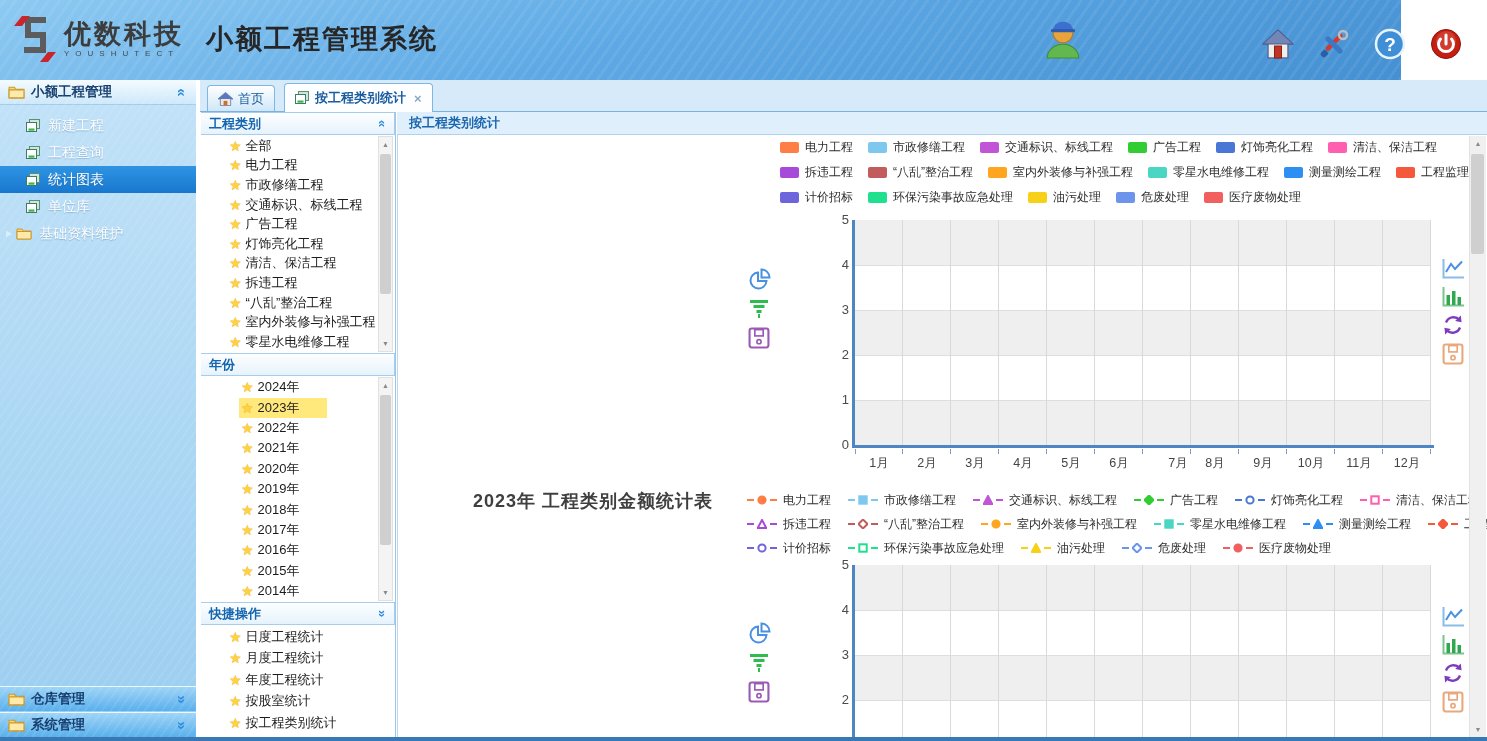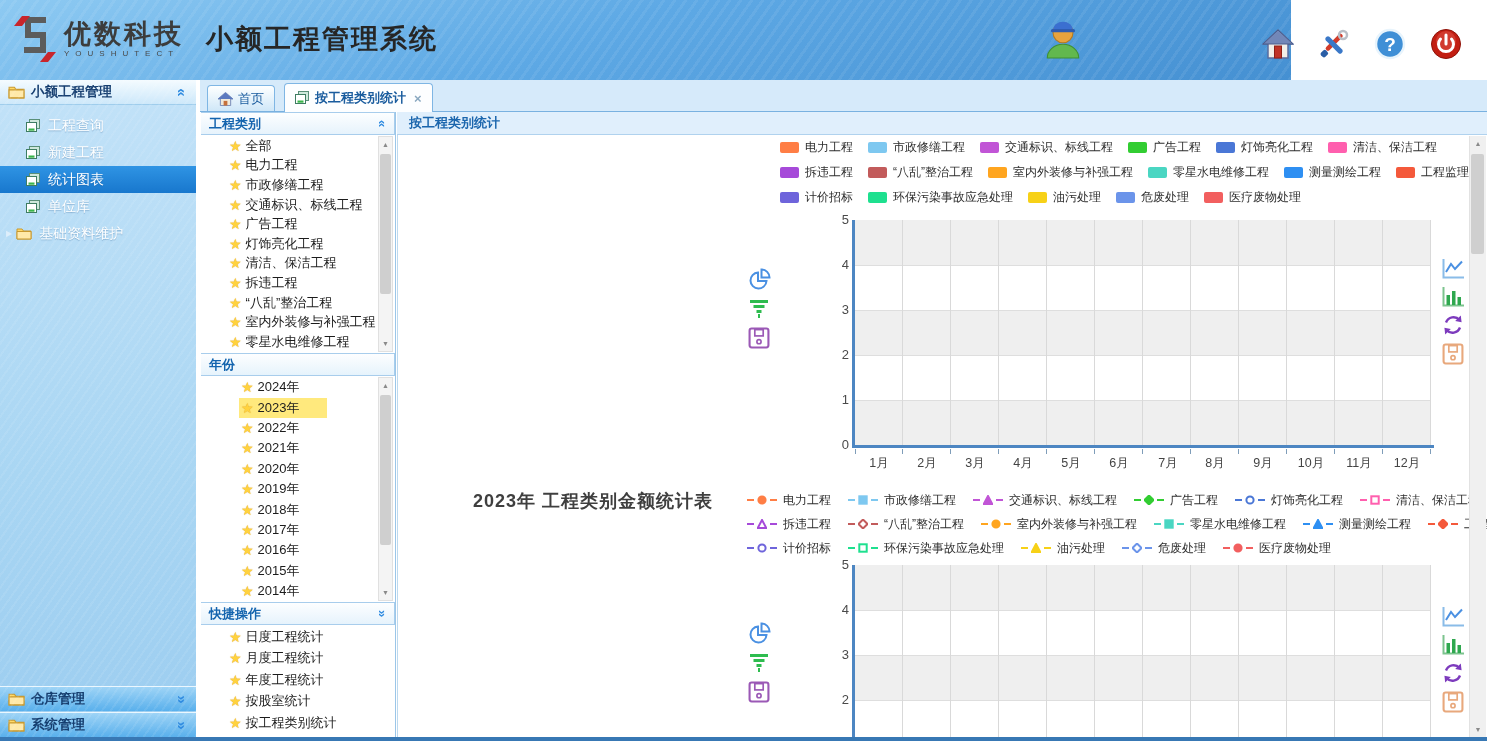--- a/index.html
+++ b/index.html
@@ -1,20 +1,20 @@
 <!DOCTYPE html>
 <html><head>
 <meta charset="utf-8">
 <style>
   html,body{margin:0;padding:0;}
   body{font-family:"Liberation Sans","DejaVu Sans",sans-serif;}
   #app{position:relative;width:1487px;height:741px;overflow:hidden;background:#fff;}
 
   
-  #header{position:absolute;left:0;top:0;width:1291px;height:80px;
+  #header{position:absolute;left:0;top:0;width:1401px;height:80px;
     background:linear-gradient(160deg,#8ecaf2 0%,#5ea9e5 45%,#4590d2 100%);}
   #header:after{content:"";position:absolute;inset:0;
     background:repeating-linear-gradient(-55deg,rgba(255,255,255,.07) 0 3px,rgba(255,255,255,0) 3px 9px);}
   .logo-area{position:absolute;left:12px;top:14px;display:flex;align-items:center;z-index:2;}
   .logo-mark{width:46px;height:50px;}
   .logo-text{margin-left:6px;}
   .logo-cn{font-size:27px;font-weight:bold;color:#3c3c3c;letter-spacing:3px;line-height:30px;}
   .logo-en{font-size:8px;color:#4a4a4a;letter-spacing:6px;line-height:10px;}
   .app-title{margin-left:22px;font-size:27px;font-weight:bold;color:#262626;letter-spacing:2px;}
   .user-area{position:absolute;left:1042px;top:16px;display:flex;z-index:2;}
@@ -189,31 +189,31 @@
     </div>
     <div id="sidebar-items">
         <div class="sb-item">
           <span style="display:flex;">
             <svg width="15" height="14" viewBox="0 0 15 14">
               <rect x="3.5" y="0.5" width="10" height="9" fill="#cfe8dc" stroke="#5a8f78"></rect>
               <rect x="0.5" y="3.5" width="10" height="9" fill="#ffffff" stroke="#3e7d62"></rect>
               <rect x="2.5" y="9.5" width="6" height="2.2" fill="#39b54a"></rect>
             </svg>
           </span>
-          <span class="sb-label">工程查询</span>
+          <span class="sb-label">新建工程</span>
         </div>
         <div class="sb-item">
           <span style="display:flex;">
             <svg width="15" height="14" viewBox="0 0 15 14">
               <rect x="3.5" y="0.5" width="10" height="9" fill="#cfe8dc" stroke="#5a8f78"></rect>
               <rect x="0.5" y="3.5" width="10" height="9" fill="#ffffff" stroke="#3e7d62"></rect>
               <rect x="2.5" y="9.5" width="6" height="2.2" fill="#39b54a"></rect>
             </svg>
           </span>
-          <span class="sb-label">新建工程</span>
+          <span class="sb-label">工程查询</span>
         </div>
         <div class="sb-item sel">
           <span style="display:flex;">
             <svg width="15" height="14" viewBox="0 0 15 14">
               <rect x="3.5" y="0.5" width="10" height="9" fill="#cfe8dc" stroke="#5a8f78"></rect>
               <rect x="0.5" y="3.5" width="10" height="9" fill="#ffffff" stroke="#3e7d62"></rect>
               <rect x="2.5" y="9.5" width="6" height="2.2" fill="#39b54a"></rect>
             </svg>
           </span>
           <span class="sb-label">统计图表</span>
@@ -885,21 +885,21 @@
       <div class="xtick" style="left: 431px; top: 229px;"></div>
       <div class="xtick" style="left: 479px; top: 229px;"></div>
       <div class="xtick" style="left: 527px; top: 229px;"></div>
       <div class="xtick" style="left: 575px; top: 229px;"></div>
       <div class="xlab" style="left: 0px; top: 235px;">1月</div>
       <div class="xlab" style="left: 48px; top: 235px;">2月</div>
       <div class="xlab" style="left: 96px; top: 235px;">3月</div>
       <div class="xlab" style="left: 144px; top: 235px;">4月</div>
       <div class="xlab" style="left: 192px; top: 235px;">5月</div>
       <div class="xlab" style="left: 240px; top: 235px;">6月</div>
-      <div class="xlab" style="left: 289px; top: 235px;">7月</div>
+      <div class="xlab" style="left: 299px; top: 235px;">7月</div>
       <div class="xlab" style="left: 336px; top: 235px;">8月</div>
       <div class="xlab" style="left: 384px; top: 235px;">9月</div>
       <div class="xlab" style="left: 432px; top: 235px;">10月</div>
       <div class="xlab" style="left: 480px; top: 235px;">11月</div>
       <div class="xlab" style="left: 528px; top: 235px;">12月</div>
     </div>
   <div id="plot2" class="plot">
       <div class="band" style="top: 0px; background: rgb(239, 239, 239);"></div>
       <div class="band" style="top: 45px; background: rgb(255, 255, 255);"></div>
       <div class="band" style="top: 90px; background: rgb(239, 239, 239);"></div>

